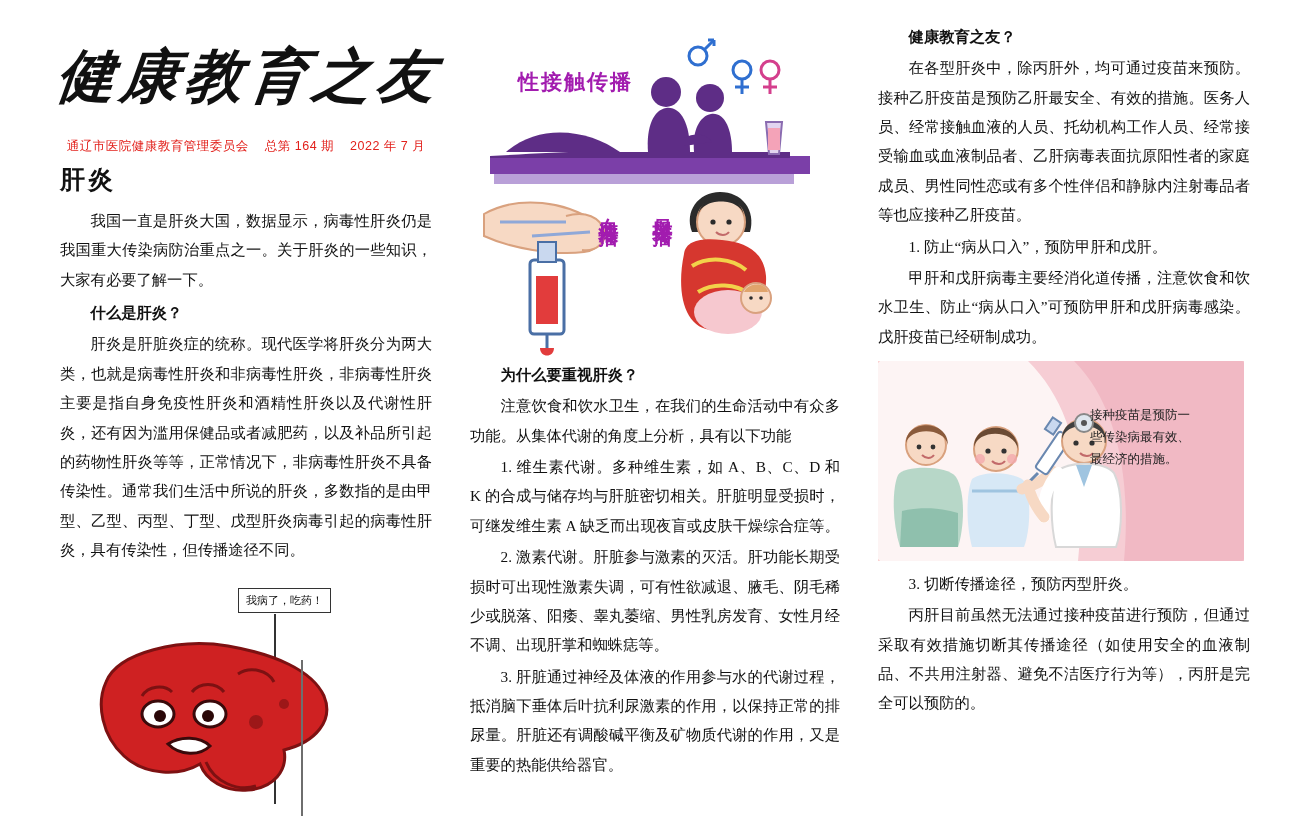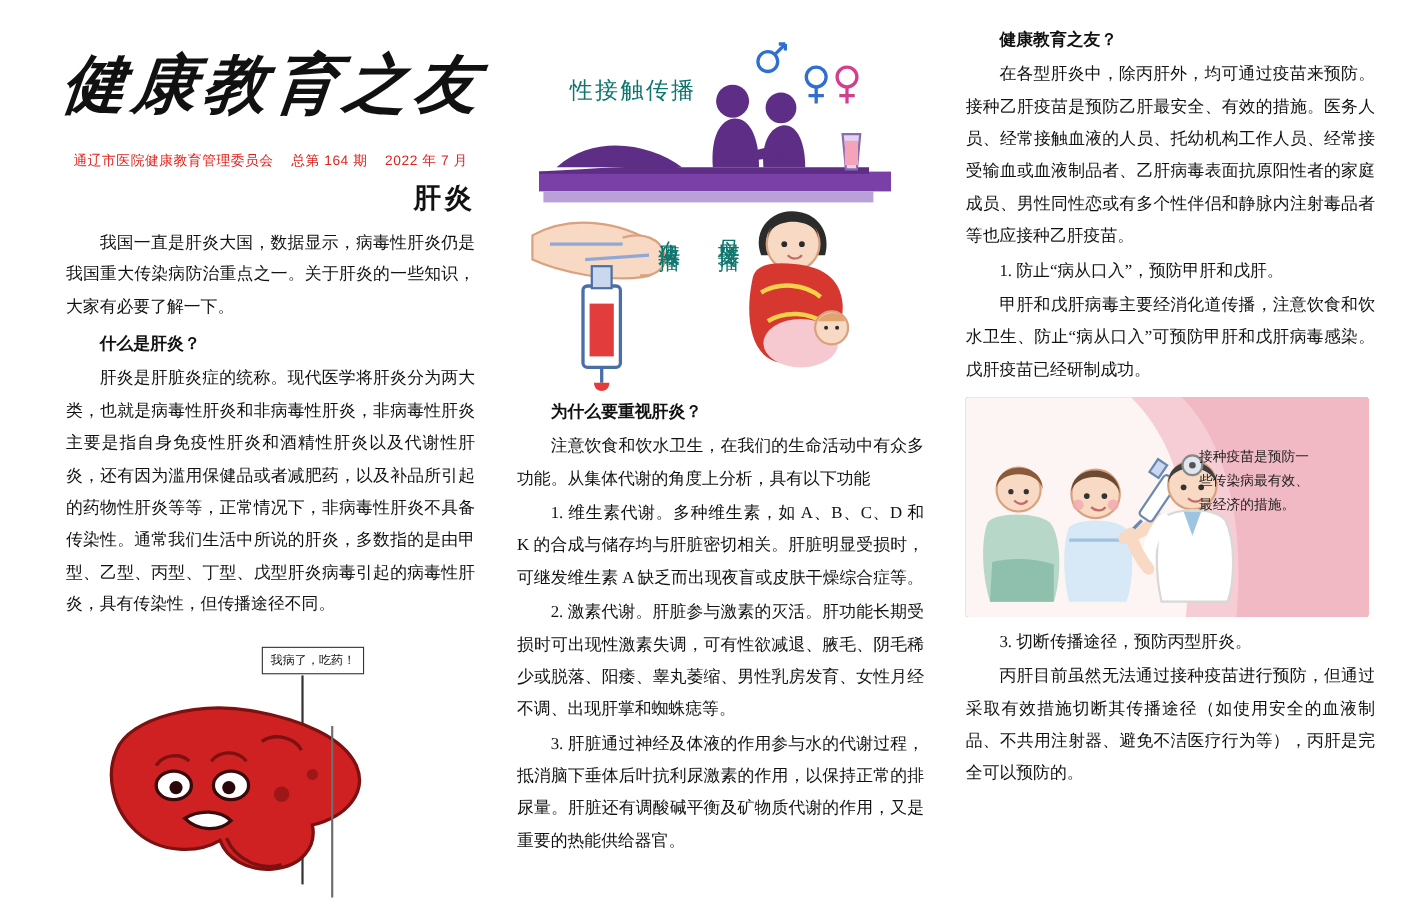--- a/index.html
+++ b/index.html
@@ -62,21 +62,21 @@
     color: #e2211c;
     font-size: 12.5px;
     font-family: "Liberation Sans", sans-serif;
     letter-spacing: 0.5px;
     margin-top: 2px;
     margin-bottom: 2px;
   }
   .issue-line span { margin: 0 6px; }
 
   .article-title {
-    text-align: right;
+    text-align: left;
     font-size: 25px;
     font-weight: 700;
     letter-spacing: 3px;
     margin: 8px 0 10px 0;
     font-family: "DejaVu Serif", serif;
   }
 
   p.body {
     font-size: 15.3px;
     line-height: 1.92;
@@ -124,22 +124,22 @@
   .trans-graphic {
     position: relative;
     width: 370px;
     height: 330px;
     margin-top: 8px;
     margin-bottom: 4px;
     overflow: hidden;
   }
   .trans-label {
     position: absolute;
-    font-weight: 400;
-    color: #0f766e;
+    font-weight: 700;
+    color: #a21caf;
     font-family: "DejaVu Serif", serif;
   }
   .label-sex {
     left: 48px; top: 42px;
     font-size: 21px;
     letter-spacing: 2px;
   }
   .label-blood {
     left: 126px; top: 176px;
     font-size: 20px;

